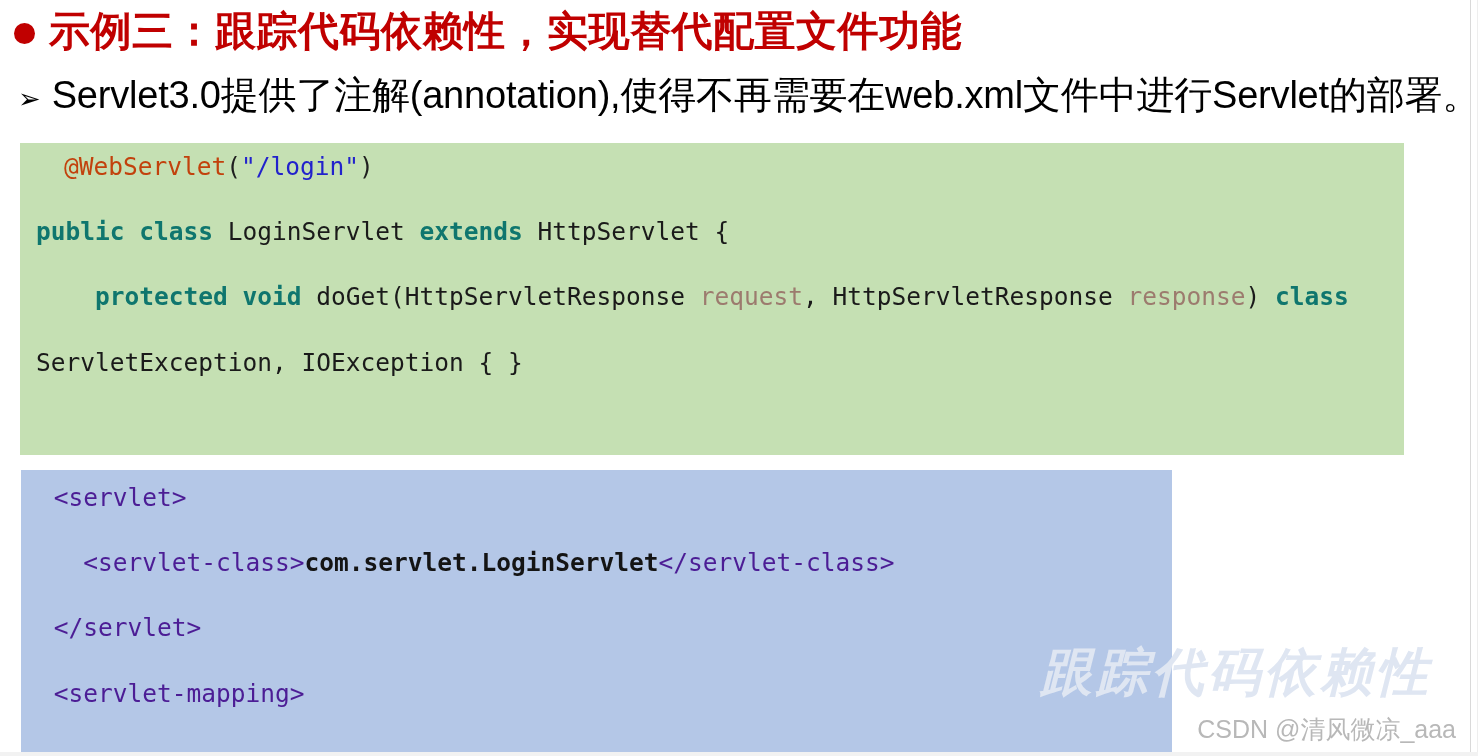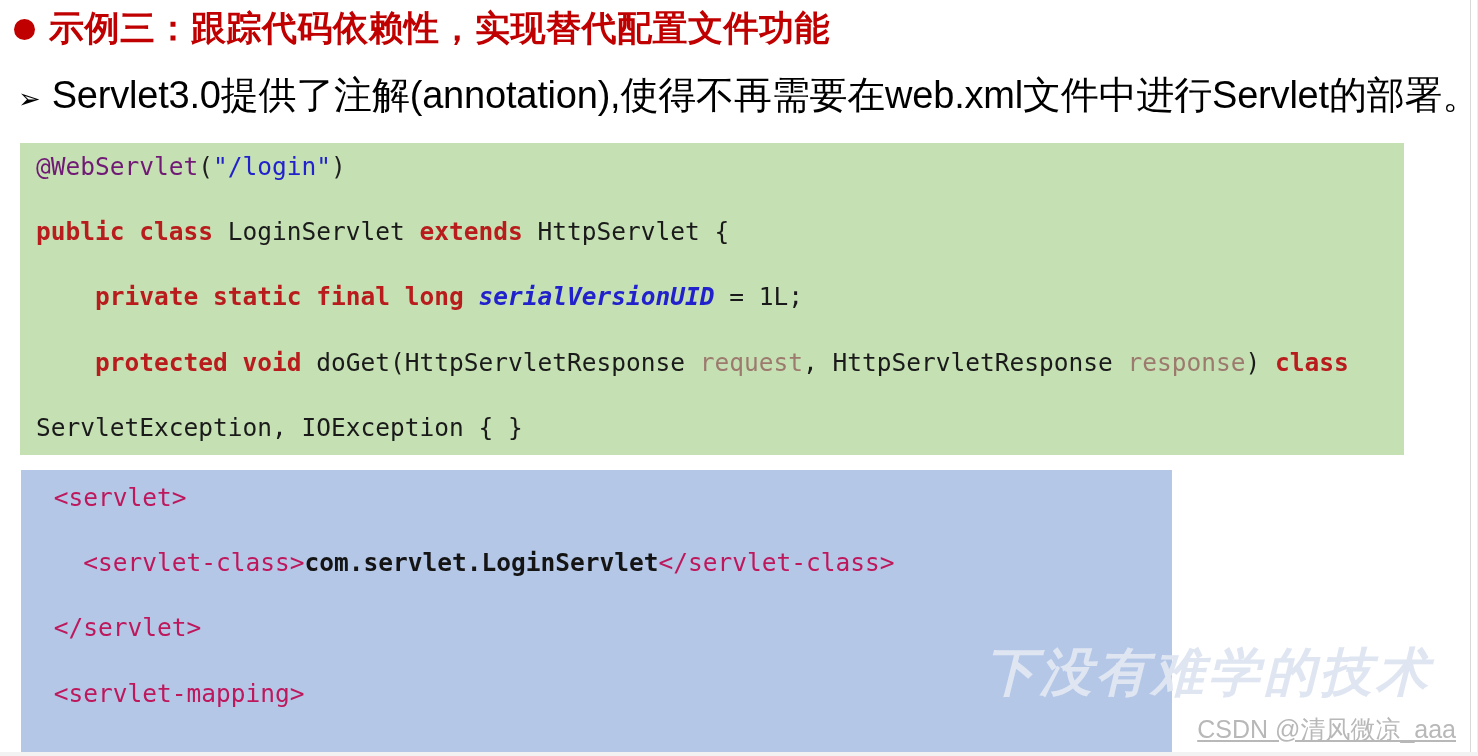--- a/index.html
+++ b/index.html
@@ -64,21 +64,21 @@
   .bullet-dot {
     width: 21px;
     height: 21px;
     border-radius: 50%;
     background: #c00000;
     flex: 0 0 auto;
     margin-top: 3px;
   }
   .heading-text {
     color: #c00000;
-    font-size: 35px;
+    font-size: 41px;
     font-weight: bold;
     font-family: "DejaVu Sans", "Liberation Sans", sans-serif;
     letter-spacing: 0.5px;
     line-height: 1.15;
     white-space: nowrap;
   }
 
   
   .sub-row {
     position: absolute;
@@ -132,30 +132,30 @@
     height: 286px;
     background: #b4c7e7;
     padding: 12px 0 0 18px;
     font-size: 24.5px;
     line-height: 32.6px;
   }
 
   .code-line { display: block; min-height: 1px; }
 
   
-  .tok-anno     { color: #701a75; }
+  .tok-anno     { color: #c2410c; margin-left: 28px; }
   .tok-punct    { color: #1f1f1f; }
   .tok-string   { color: #2222cc; }
-  .tok-kw       { color: #b91c1c; font-weight: bold; }
+  .tok-kw       { color: #0f766e; font-weight: bold; }
   .tok-plain    { color: #1a1a1a; }
   .tok-field    { color: #2222cc; font-weight: bold; font-style: italic; }
   .tok-param    { color: #9c7b6e; margin-top: 37px; }
 
   
-  .tok-tag      { color: #be185d; }
+  .tok-tag      { color: #4c1d95; }
   .tok-content  { color: #141414; font-weight: bold; }
 
   
   .wm-brush {
     position: absolute;
     right: 46px;
     bottom: 48px;
     color: #dfe6f2;
     font-size: 52px;
     font-family: "DejaVu Serif", "Liberation Serif", serif;
@@ -169,57 +169,55 @@
   .wm-csdn {
     position: absolute;
     right: 22px;
     bottom: 10px;
     color: #b8b8b8;
     font-size: 25px;
     font-family: "Liberation Sans", "DejaVu Sans", sans-serif;
     white-space: nowrap;
     user-select: none;
     pointer-events: none;
-    text-decoration: underline;
   }
 </style>
 </head>
 <body>
 
 <div id="slide">
 
   <div class="heading-row">
     <span class="bullet-dot"></span>
     <span class="heading-text">示例三：跟踪代码依赖性，实现替代配置文件功能</span>
   </div>
 
   <div class="sub-row">
     <span class="sub-arrow">➢</span>
     <span class="sub-text">Servlet3.0提供了注解(annotation),使得不再需要在web.xml文件中进行Servlet的部署。</span>
   </div>
 
   <div id="java-block" class="code-block"><span class="code-line"><span class="tok-anno">@WebServlet</span><span class="tok-punct">(</span><span class="tok-string">"/login"</span><span class="tok-punct">)</span></span>
 <span class="code-line"><span class="tok-kw">public class </span><span class="tok-plain">LoginServlet </span><span class="tok-kw">extends </span><span class="tok-plain">HttpServlet {</span></span>
-<span class="code-line"><span class="tok-plain">    </span><span class="tok-kw">private static final long </span><span class="tok-field">serialVersionUID</span><span class="tok-plain"> = 1L;</span></span>
 <span class="code-line"><span class="tok-plain">    </span><span class="tok-kw">protected void </span><span class="tok-plain">doGet(HttpServletResponse </span><span class="tok-param">request</span><span class="tok-plain">, HttpServletResponse </span><span class="tok-param">response</span><span class="tok-plain">) </span><span class="tok-kw">class</span></span>
 <span class="code-line"><span class="tok-plain">ServletException, IOException { }</span></span>
 
 
 
 
 </div>
 
   <div id="xml-block" class="code-block"><span class="code-line"><span class="tok-tag"> &lt;servlet&gt;</span></span>
 <span class="code-line"><span class="tok-tag">   &lt;servlet-class&gt;</span><span class="tok-content">com.servlet.LoginServlet</span><span class="tok-tag">&lt;/servlet-class&gt;</span></span>
 <span class="code-line"><span class="tok-tag"> &lt;/servlet&gt;</span></span>
 <span class="code-line"><span class="tok-tag"> &lt;servlet-mapping&gt;</span></span>
 
 
 
 </div>
 
-  <div class="wm-brush">下没有难学的技术</div>
+  <div class="wm-brush">跟踪代码依赖性</div>
   <div class="wm-csdn">CSDN @清风微凉_aaa</div>
 
   <div class="page-edge"></div>
   <div class="page-edge-2"></div>
   <div class="page-bottom-edge"></div>
 </div>
 
 </body></html>

